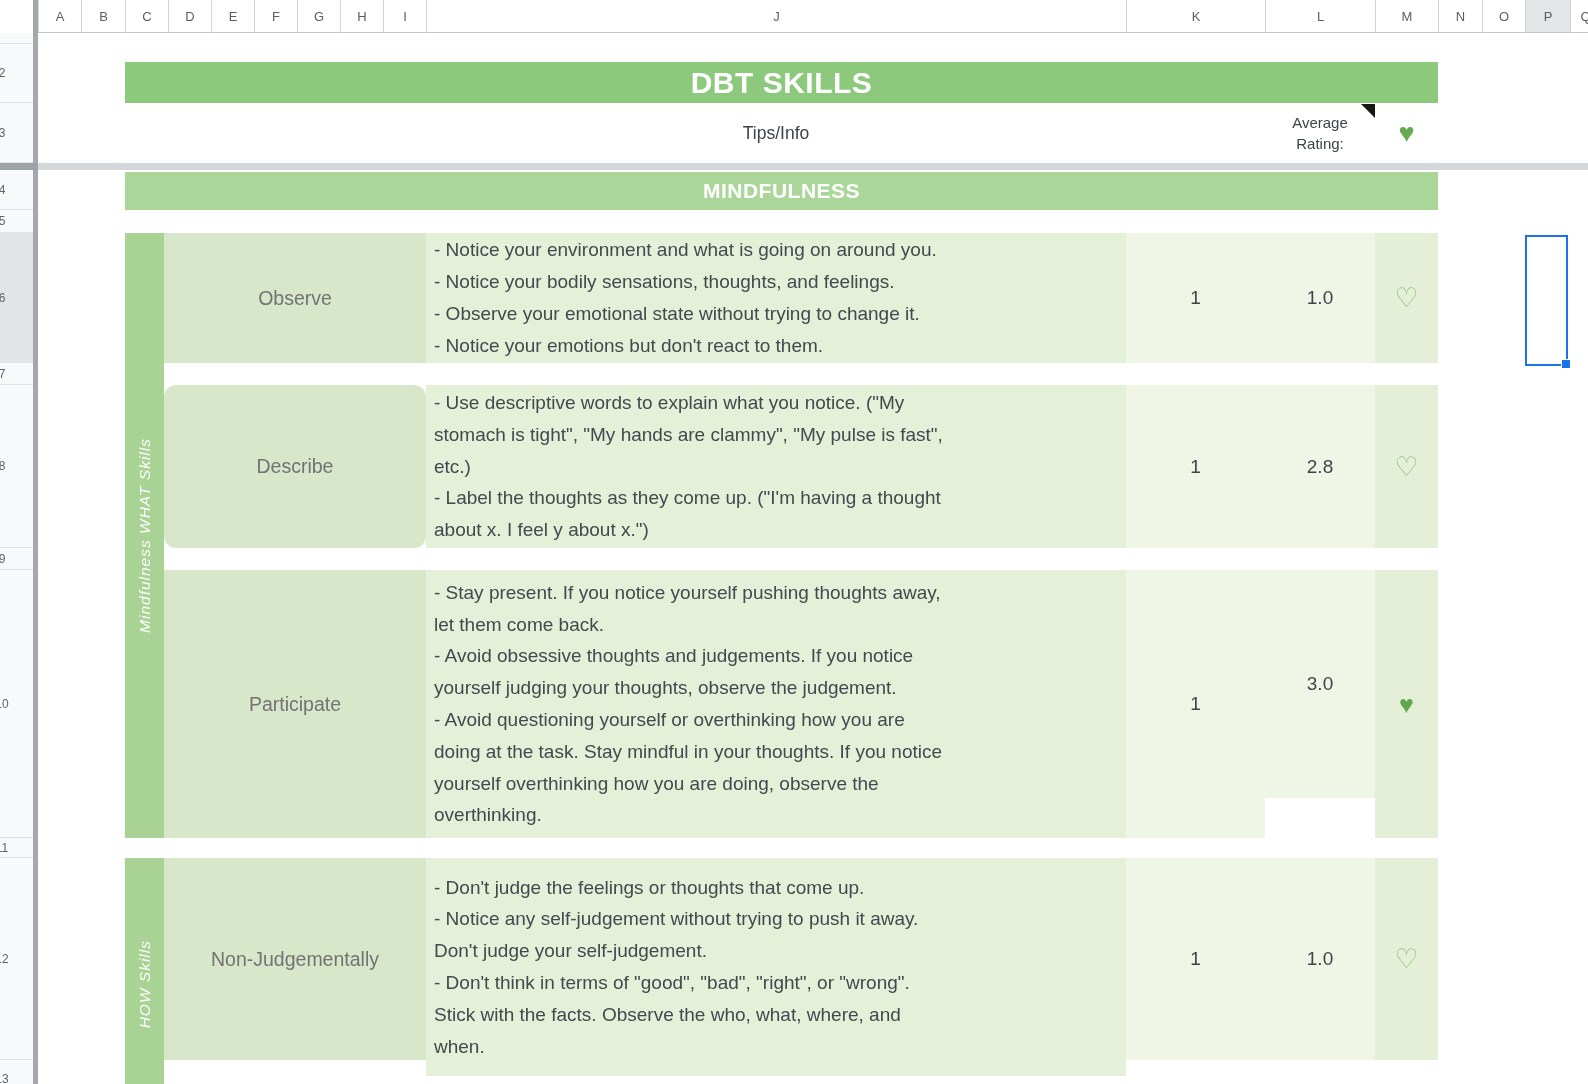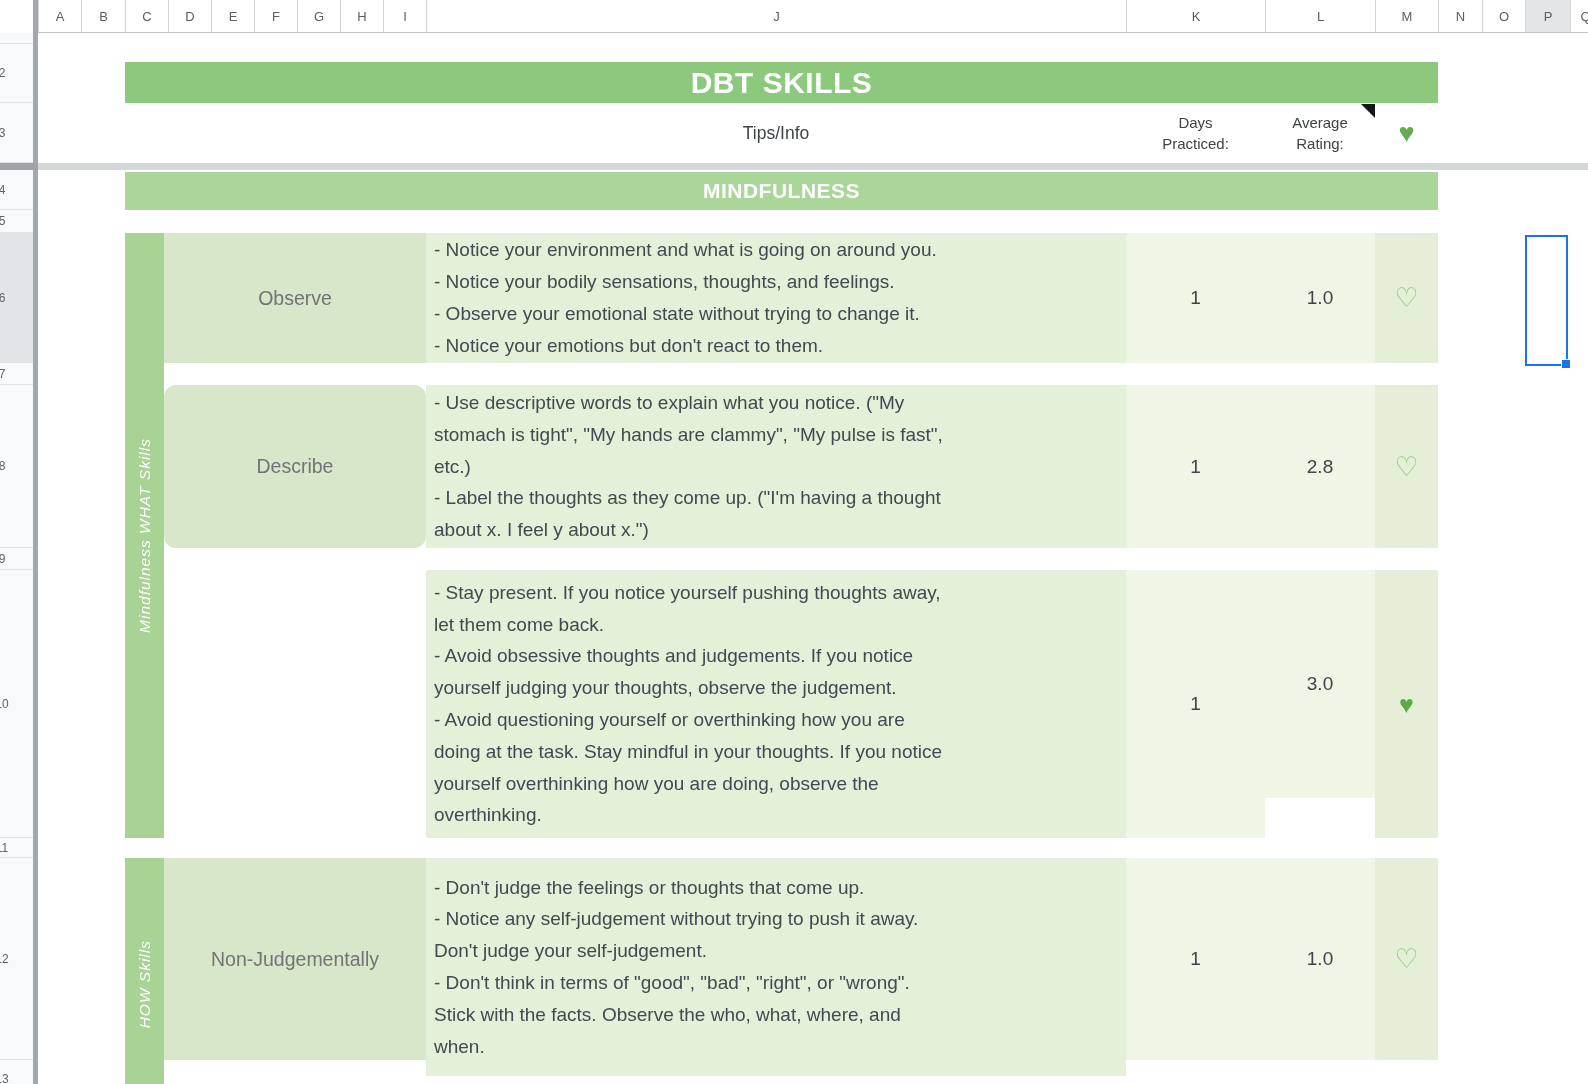--- a/index.html
+++ b/index.html
@@ -104,24 +104,20 @@
       <span style="top:12px;transform:none;">13</span>
     </div>
 
   <div class="abs vdivider"></div>
   <div class="abs hdivider"></div>
   <div class="abs hdivider-dark"></div>
 
   <div class="abs banner" style="top:62px;height:41px;font-size:30px;">DBT SKILLS</div>
 
   <div class="abs cell tblhead" style="left:426px;width:700px;top:103px;height:60px;">Tips/Info</div>
-  <div class="abs cell" style="left:1126px;width:139px;top:103px;height:60px;">
-      <div class="stat-head">Days
-Practiced:</div>
-    </div>
   <div class="abs cell" style="left:1265px;width:110px;top:103px;height:60px;">
       <div class="stat-head">Average
 Rating:</div>
     </div>
   <div class="abs note-tri" style="left:1361px;top:104px;"></div>
   <div class="abs cell" style="left:1375px;width:63px;top:103px;height:60px;">
       <span class="heart-filled" style="font-size:27px;color:#67aa50;">♥</span>
     </div>
 
   <div class="abs banner" style="top:172px;height:38px;font-size:21px;background:#abd69a;">MINDFULNESS</div>
@@ -149,20 +145,21 @@
 stomach is tight", "My hands are clammy", "My pulse is fast",
 etc.)
 - Label the thoughts as they come up. ("I'm having a thought
 about x. I feel y about x.")</div>
   <div class="abs cell statcell kcell" style="top:385px;height:163px;">1</div>
   <div class="abs cell statcell lcell" style="top:385px;height:163px;">2.8</div>
   <div class="abs cell heartcell" style="top:385px;height:163px;">
       <span class="heart-outline">♡</span>
     </div>
 
+  <div class="abs cell skillcell" style="top:570px;height:268px;">Participate</div>
   <div class="abs cell tipscell" style="top:570px;height:268px;">- Stay present. If you notice yourself pushing thoughts away,
 let them come back.
 - Avoid obsessive thoughts and judgements. If you notice
 yourself judging your thoughts, observe the judgement.
 - Avoid questioning yourself or overthinking how you are
 doing at the task. Stay mindful in your thoughts. If you notice
 yourself overthinking how you are doing, observe the
 overthinking.</div>
   <div class="abs cell statcell kcell" style="top:570px;height:268px;">1</div>
   <div class="abs cell statcell lcell" style="top:570px;height:228px;">3.0</div>

